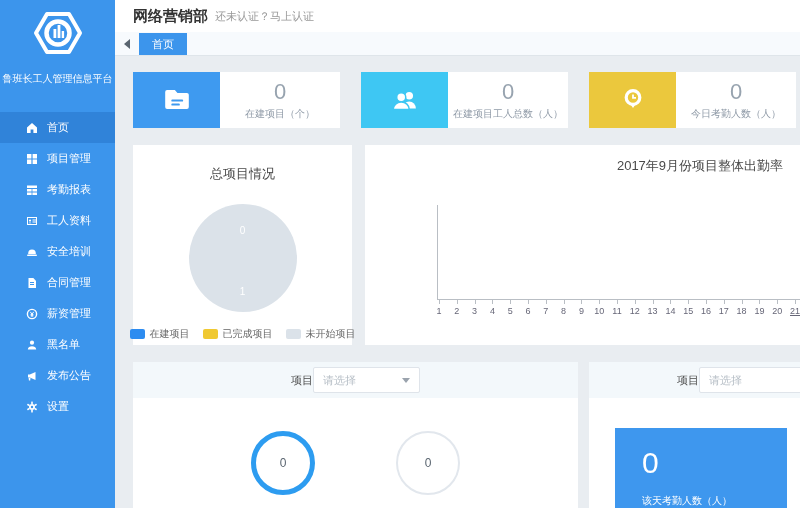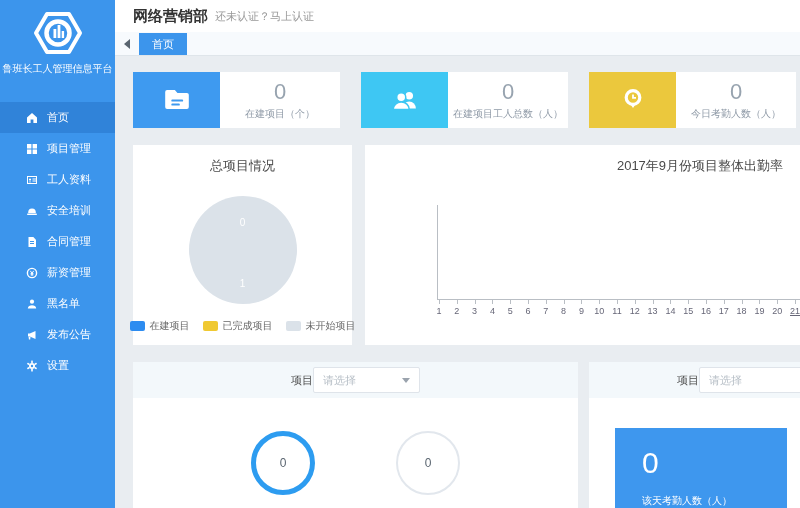--- a/index.html
+++ b/index.html
@@ -2,21 +2,21 @@
 <html><head>
 <meta charset="utf-8">
 <style>
   html,body{margin:0;padding:0}
   #app{position:relative;width:800px;height:508px;overflow:hidden;background:#e9edf1;
        font-family:"Liberation Sans","DejaVu Sans",sans-serif}
 
   
   .sidebar{position:absolute;left:0;top:0;width:115px;height:508px;background:#3c95ec;z-index:5}
   .logo{display:flex;justify-content:center;padding-top:10px}
-  .sidebar-title{margin-top:6px;text-align:center;color:#fff;font-size:10px;letter-spacing:0;white-space:nowrap}
+  .sidebar-title{margin-top:16px;text-align:center;color:#fff;font-size:10px;letter-spacing:0;white-space:nowrap}
   .nav{margin-top:26px}
   .nav-item{height:31px;display:flex;align-items:center;padding-left:26px;gap:9px;color:#fff;cursor:pointer}
   .nav-item.active{background:#3083d9}
   .nav-ic{width:12px;height:12px;display:flex;align-items:center;justify-content:center}
   .nav-label{font-size:11px}
 
   
   .header{position:absolute;left:115px;top:0;width:685px;height:32px;background:#fff;
           display:flex;align-items:center;padding-left:18px;box-sizing:border-box}
   .company{font-size:15px;font-weight:bold;color:#333}
@@ -33,21 +33,21 @@
   .main{position:absolute;left:115px;top:56px;width:685px;height:452px}
   .stats-row{display:flex;gap:21px;margin:16px 0 0 18px}
   .stat-card{width:207px;height:56px;display:flex;background:#fff}
   .stat-icon{width:87px;height:56px;display:flex;align-items:center;justify-content:center;flex-shrink:0}
   .stat-body{flex:1;display:flex;flex-direction:column;align-items:center;justify-content:center}
   .stat-value{font-size:22px;color:#97a3af;line-height:24px}
   .stat-label{font-size:10px;color:#8e99a6;margin-top:3px;white-space:nowrap}
 
   .charts-row{display:flex;gap:13px;margin:17px 0 0 18px}
   .pie-panel{width:219px;height:200px;background:#fff;flex-shrink:0}
-  .pie-title{padding-top:12px;text-align:center;font-size:13px;color:#4a4a4a}
+  .pie-title{padding-top:20px;text-align:center;font-size:13px;color:#4a4a4a}
   .pie-wrap{position:relative;width:108px;height:108px;margin:21px auto 0}
   .pie-circle{width:108px;height:108px;border-radius:50%;background:#dbe2e9}
   .pie-label{position:absolute;left:0;width:100%;text-align:center;color:#fff;font-size:10px}
   .pie-label.v0{top:21px}.pie-label.v1{top:82px}
   .legend{display:flex;justify-content:center;align-items:center;gap:13px;margin-top:15px}
   .legend-item{display:flex;align-items:center;gap:5px;font-size:10px;color:#666;white-space:nowrap}
   .legend-swatch{width:15px;height:10px;border-radius:2px}
 
   .line-panel{position:relative;width:670px;height:200px;background:#fff;flex-shrink:0}
   .line-title{position:absolute;top:12px;left:0;width:100%;text-align:center;font-size:13px;color:#4a4a4a}
@@ -103,20 +103,28 @@
           </span>
           <span class="nav-label">首页</span>
         </div>
         <div class="nav-item">
           <span class="nav-ic">
             <svg viewBox="0 0 12 12" width="12" height="12" fill="#fff">
               <path d="M1 1h4.4v4.4H1zM6.6 1H11v4.4H6.6zM1 6.6h4.4V11H1zM6.6 6.6H11V11H6.6z"></path>
             </svg>
           </span>
           <span class="nav-label">项目管理</span>
+        </div>
+        <div class="nav-item">
+          <span class="nav-ic">
+            <svg viewBox="0 0 12 12" width="12" height="12" fill="#fff">
+              <path d="M1 1.5h10V4H1zM1 5h4.6v2.5H1zM6.4 5H11v2.5H6.4zM1 8.5h4.6V11H1zM6.4 8.5H11V11H6.4z"></path>
+            </svg>
+          </span>
+          <span class="nav-label">考勤报表</span>
         </div>
         <div class="nav-item">
           <span class="nav-ic">
             <svg viewBox="0 0 12 12" width="12" height="12" fill="#fff">
               <path fill-rule="evenodd" d="M1 2h10v8H1zm1 1v6h8V3z"></path>
               <circle cx="4" cy="5.6" r="1.1"></circle>
               <path d="M2.7 8.3c0-1.1 2.6-1.1 2.6 0zM6.5 4.5H10v1H6.5zM6.5 6.5H10v1H6.5z"></path>
             </svg>
           </span>
           <span class="nav-label">工人资料</span>

